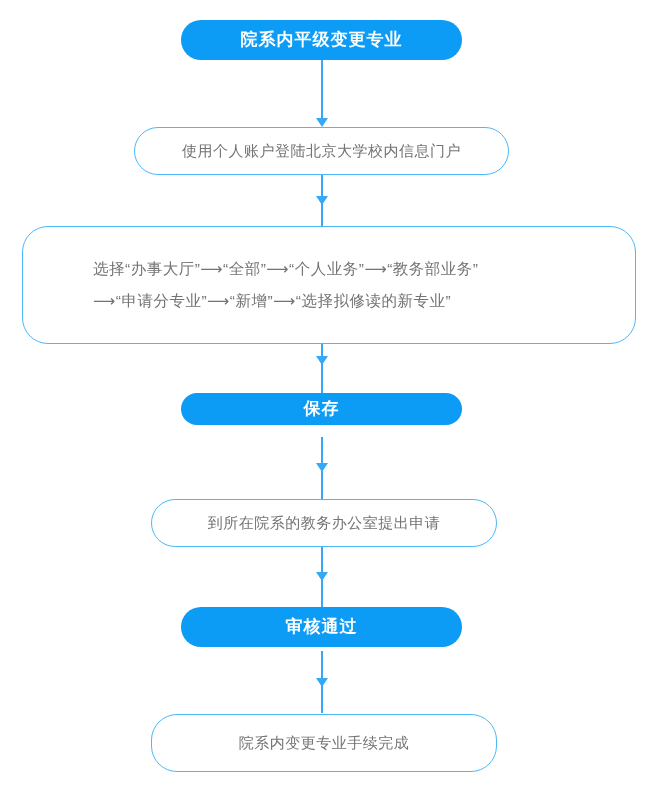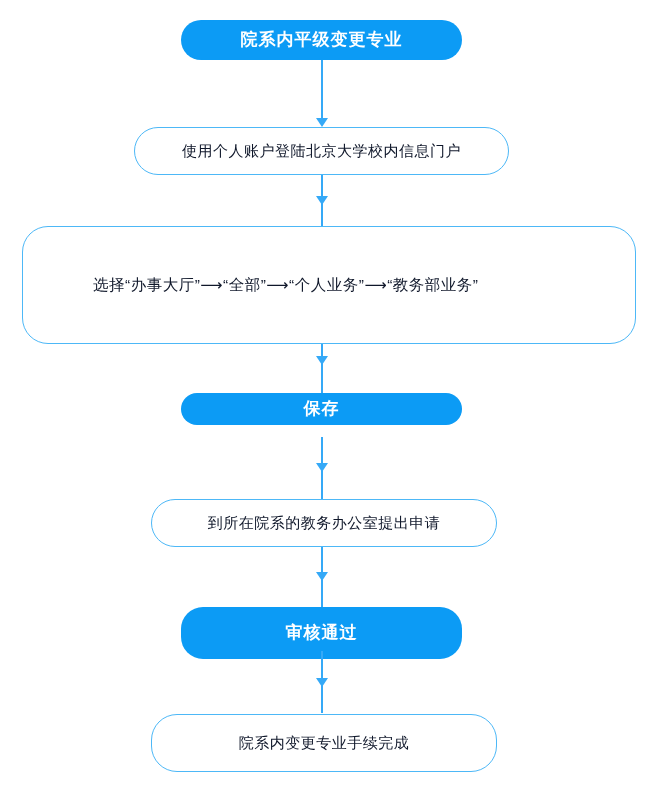--- a/index.html
+++ b/index.html
@@ -35,21 +35,21 @@
     color: #ffffff;
     border-radius: 22px;
     font-size: 17px;
     font-weight: bold;
     letter-spacing: 1px;
   }
 
   
   .node.outlined {
     background: #ffffff;
-    color: #0f172a;
+    color: #737373;
     border: 1px solid #4db8f7;
     border-radius: 26px;
     font-size: 15px;
     letter-spacing: 0.5px;
   }
 
   .node.outlined.wide {
     border-radius: 26px;
     padding: 8px 26px;
     flex-direction: column;
@@ -96,35 +96,36 @@
   <div class="conn" style="left:321px; top:60px; height:62px;"></div>
   <div class="arrow" style="left:316px; top:118px;"></div>
 
   <div class="node outlined" style="left:134px; top:127px; width:375px; height:48px;">使用个人账户登陆北京大学校内信息门户</div>
 
   <div class="conn" style="left:321px; top:175px; height:52px;"></div>
   <div class="arrow" style="left:316px; top:196px;"></div>
 
   <div class="node outlined wide" style="left:22px; top:226px; width:614px; height:118px;">
     <div class="line first">选择“办事大厅”⟶“全部”⟶“个人业务”⟶“教务部业务”</div>
+    <div class="line second">⟶“申请分专业”⟶“新增”⟶“选择拟修读的新专业”</div>
   </div>
 
   <div class="conn" style="left:321px; top:344px; height:52px;"></div>
   <div class="arrow" style="left:316px; top:356px;"></div>
 
   <div class="node filled" style="left:181px; top:393px; width:281px; height:32px;">保存</div>
 
   <div class="conn" style="left:321px; top:437px; height:62px;"></div>
   <div class="arrow" style="left:316px; top:463px;"></div>
 
   <div class="node outlined" style="left:151px; top:499px; width:346px; height:48px;">到所在院系的教务办公室提出申请</div>
 
   <div class="conn" style="left:321px; top:547px; height:60px;"></div>
   <div class="arrow" style="left:316px; top:572px;"></div>
 
-  <div class="node filled" style="left:181px; top:607px; width:281px; height:52px;">审核通过</div>
+  <div class="node filled" style="left:181px; top:607px; width:281px; height:40px;">审核通过</div>
 
   <div class="conn" style="left:321px; top:651px; height:62px;"></div>
   <div class="arrow" style="left:316px; top:678px;"></div>
 
   <div class="node outlined" style="left:151px; top:714px; width:346px; height:58px;">院系内变更专业手续完成</div>
 
 </div>
 
 </body></html>

